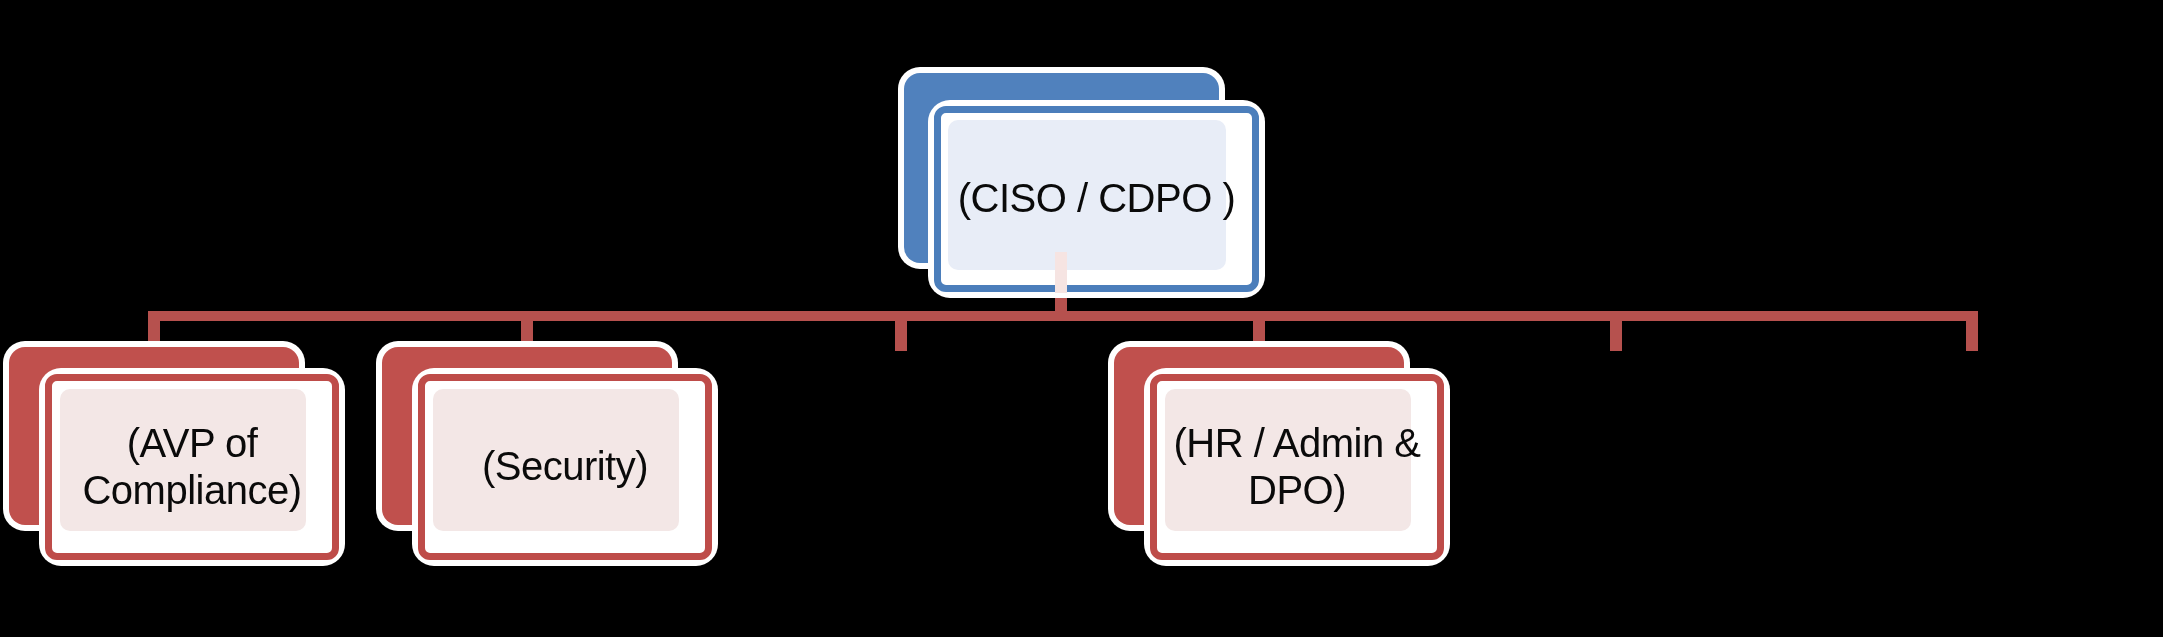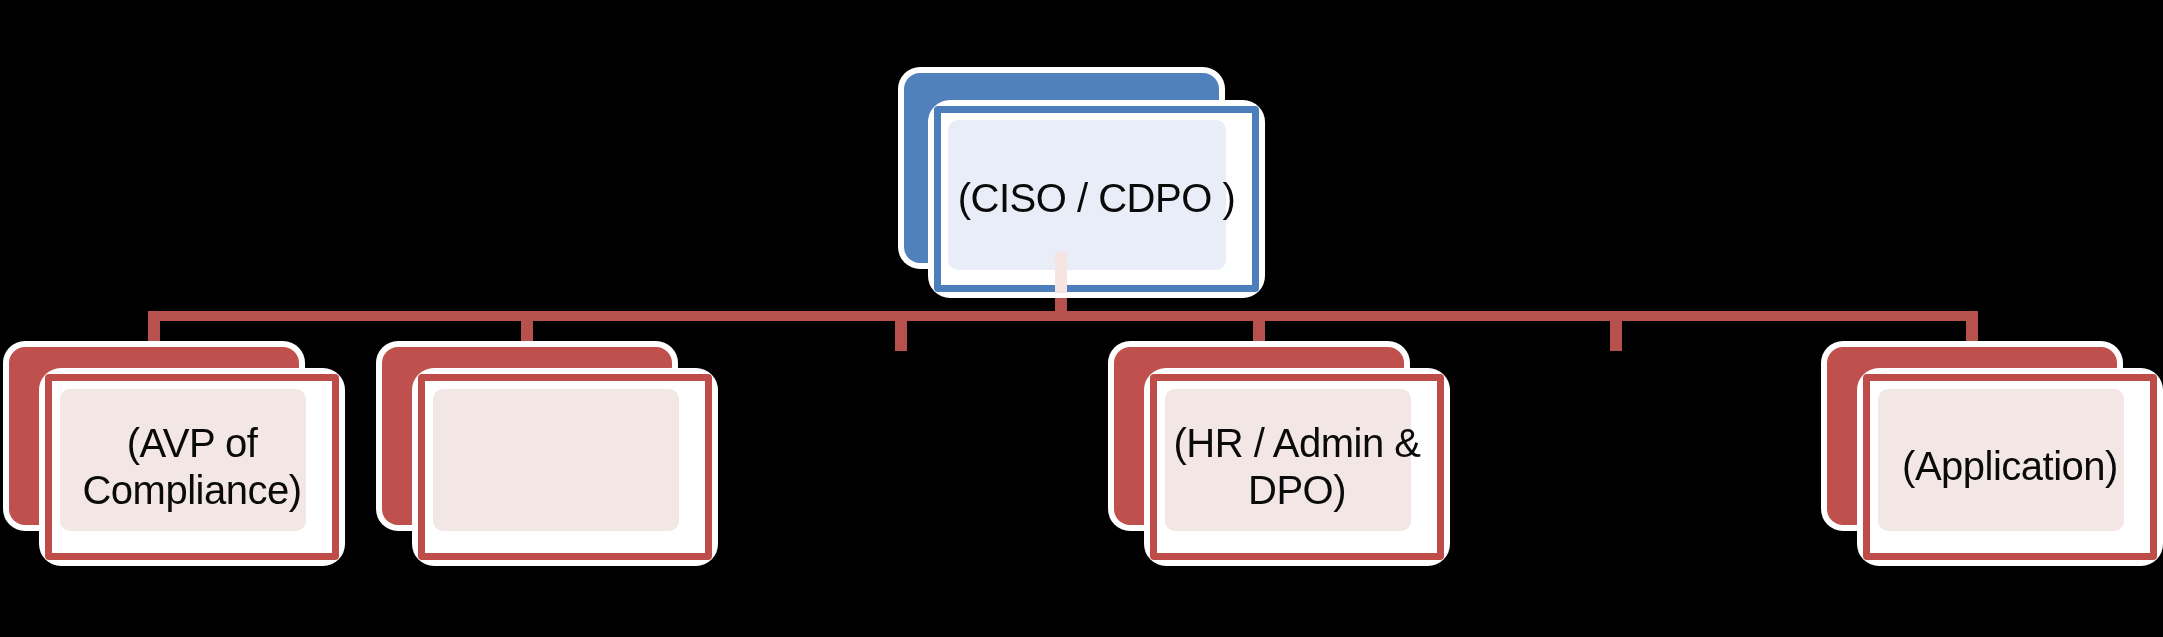--- a/index.html
+++ b/index.html
@@ -27,21 +27,21 @@
   .conn{position:absolute;background:var(--connector);z-index:1;}
   .conn-hbar{left:148px;top:311px;width:1830px;height:10px;}
   .conn-top-stub{left:1055px;top:291px;width:12px;height:22px;}
   .conn-child-stub{top:321px;width:12px;height:30px;}
   
   .node{position:absolute;z-index:2;}
   .layer{position:absolute;}
   .halo{background:var(--halo);border-radius:22px;}
   .box-back{border-radius:16px;}
   .box-front{
-    border-radius:4px;
+    border-radius:12px;
     background:#ffffff;
     box-sizing:border-box;
     border:7px solid transparent;
   }
   .panel{position:absolute;border-radius:10px;}
   .label{
     position:absolute;inset:0;
     display:flex;align-items:center;justify-content:center;
     text-align:center;
     color:var(--text);
@@ -99,38 +99,30 @@
       <div class="label">(AVP of Compliance)</div>
     </div>
   </div>
 
   <div class="node node-child" style="left:376px">
     <div class="layer halo halo-back"></div>
     <div class="layer box-back"></div>
     <div class="layer halo halo-front"></div>
     <div class="layer box-front">
       <div class="panel"></div>
+      <div class="label">(Security)</div>
     </div>
   </div>
 
 
   <div class="node node-child" style="left:1108px">
     <div class="layer halo halo-back"></div>
     <div class="layer box-back"></div>
     <div class="layer halo halo-front"></div>
     <div class="layer box-front">
       <div class="panel"></div>
       <div class="label">(HR / Admin &amp; DPO)</div>
     </div>
   </div>
 
 
-  <div class="node node-child" style="left:1821px">
-    <div class="layer halo halo-back"></div>
-    <div class="layer box-back"></div>
-    <div class="layer halo halo-front"></div>
-    <div class="layer box-front">
-      <div class="panel"></div>
-      <div class="label">(Application)</div>
-    </div>
-  </div>
 
 </div>
 
 </body></html>

